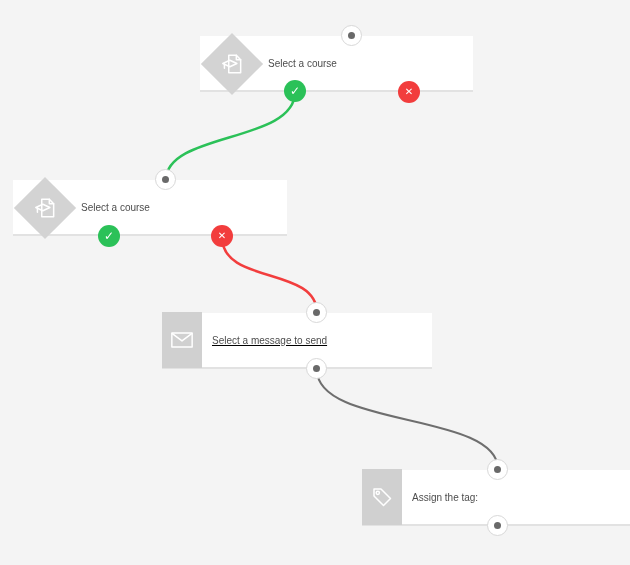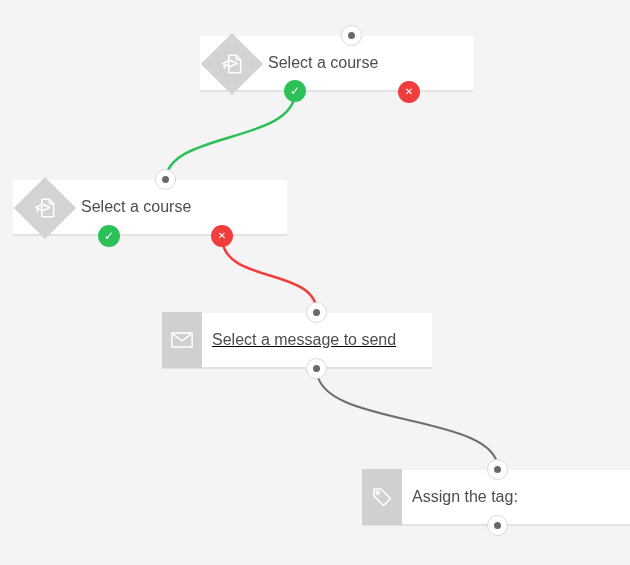--- a/index.html
+++ b/index.html
@@ -21,21 +21,21 @@
     position: absolute;
     height: 56px;
     background: #ffffff;
     border-bottom: 2px solid #e2e2e2;
     box-sizing: border-box;
     display: flex;
     align-items: center;
     z-index: 2;
   }
   .node-label {
-    font-size: 16px;
+    font-size: 10px;
     color: #4d4d4d;
     white-space: nowrap;
   }
   .diamond-pad { padding-left: 68px; }
   
   .diamond {
     position: absolute;
     width: 44px;
     height: 44px;
     background: #d3d3d3;

